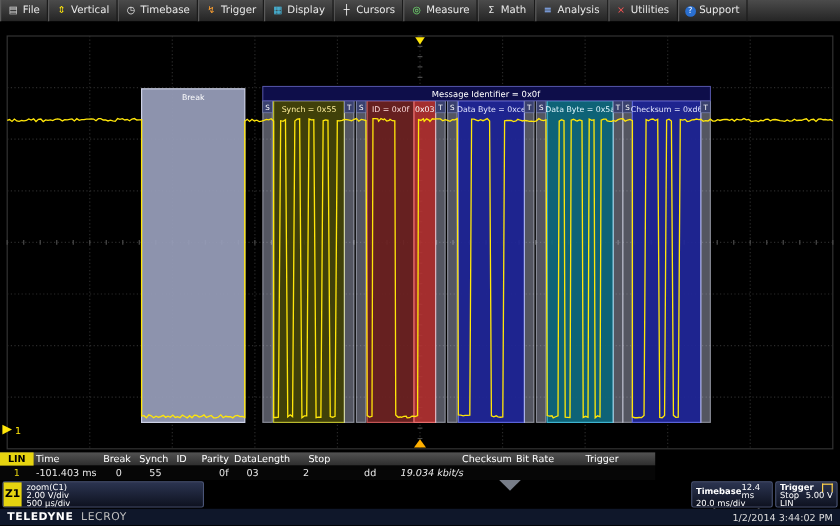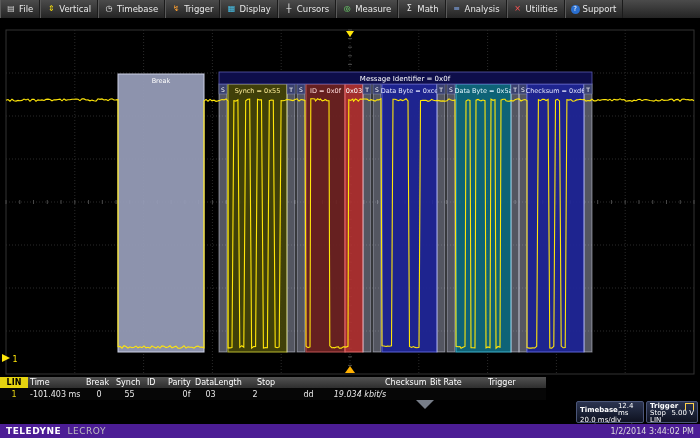--- a/index.html
+++ b/index.html
@@ -40,21 +40,21 @@
   #tb-panel{left:576px;width:68px;padding:1px 3px;display:flex;flex-direction:column;justify-content:space-between;}
   #trig-panel{left:646px;width:52px;padding:1px 3px;display:flex;flex-direction:column;justify-content:space-between;}
   .prow{display:flex;justify-content:space-between;align-items:center;line-height:1;}
   .ptitle{font-weight:bold;}
   .trig-glyph{width:7px;height:6px;border:1px solid #ffd24a;border-bottom:none;display:inline-block;}
   #tbl-expander{position:absolute;left:416px;top:0;width:0;height:0;
                 border-left:9px solid transparent;border-right:9px solid transparent;
                 border-top:9px solid #777d88;cursor:pointer;}
 
   
-  #footer{position:absolute;top:424px;left:0;width:700px;height:14px;background:#4c1d95;
+  #footer{position:absolute;top:424px;left:0;width:700px;height:14px;background:#0f172a;
           display:flex;align-items:center;justify-content:space-between;padding:0 6px;box-sizing:border-box;}
   #brand{font-size:9px;letter-spacing:.5px;}
   #brand .b1{color:#fff;font-weight:bold;}
   #brand .b2{color:#bfbfbf;margin-left:3px;}
   #datetime{font-size:8px;color:#ddd;}
 </style>
 </head>
 <body>
 
 <div id="scope">
@@ -294,20 +294,34 @@
         <div class="cell c-center" style="width: 62px;">2</div>
         <div class="cell c-center" style="width: 45px;">dd</div>
         <div class="cell c-center" style="width: 58px; font-style: italic;">19.034 kbit/s</div>
         <div class="cell c-center" style="width: 60px;"></div>
       </div>
   </div>
 
   <div id="statusbar">
     <div id="tbl-expander"></div>
 
+    <div class="panel" id="zoom-panel">
+      <div class="z1badge">Z1</div>
+      <div class="zp-lines">
+        <div class="prow">
+            <span>zoom(C1)</span>
+          </div>
+        <div class="prow">
+            <span>2.00 V/div</span>
+          </div>
+        <div class="prow">
+            <span>500 µs/div</span>
+          </div>
+      </div>
+    </div>
 
     <div class="panel" id="tb-panel">
       <div class="prow">
         <span class="ptitle">Timebase</span>
         <span>12.4 ms</span>
       </div>
       <div class="prow">
           <span>20.0 ms/div</span>
         </div>
       <div class="prow">

